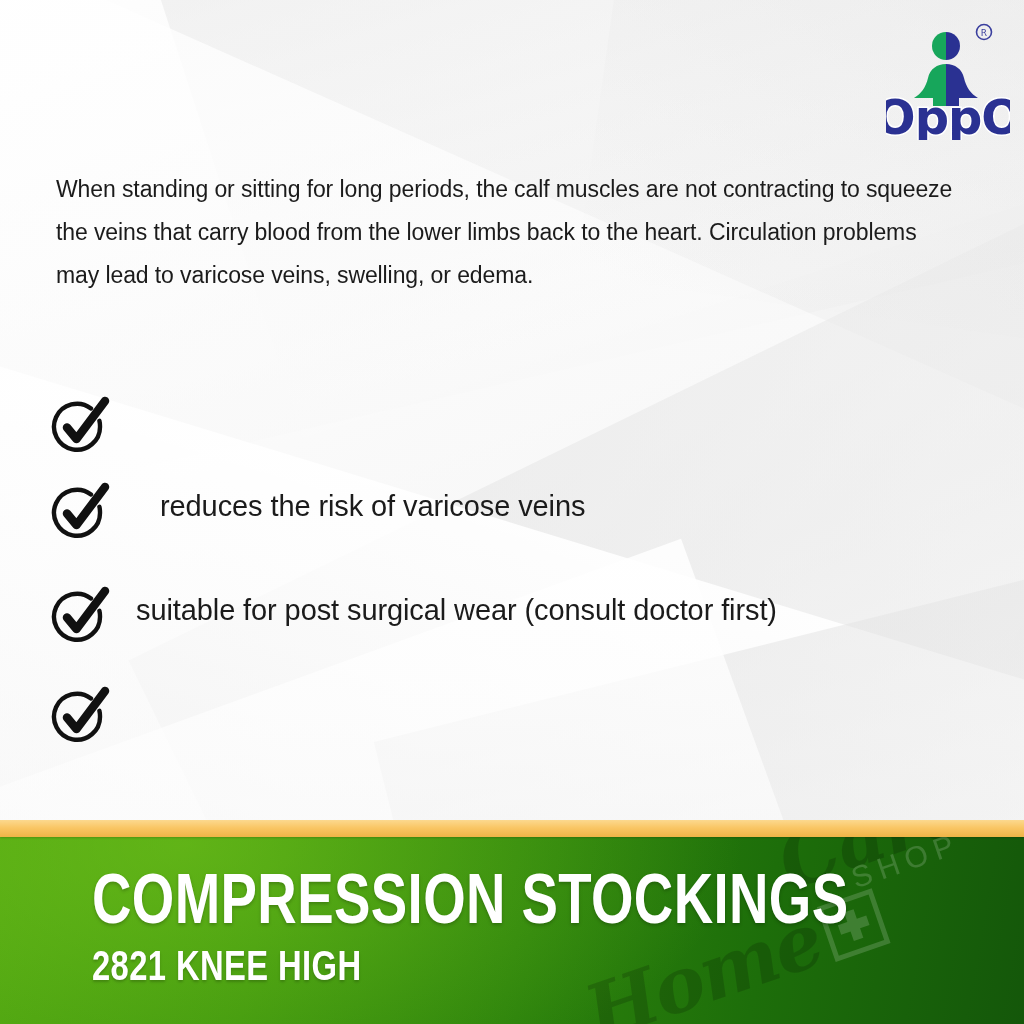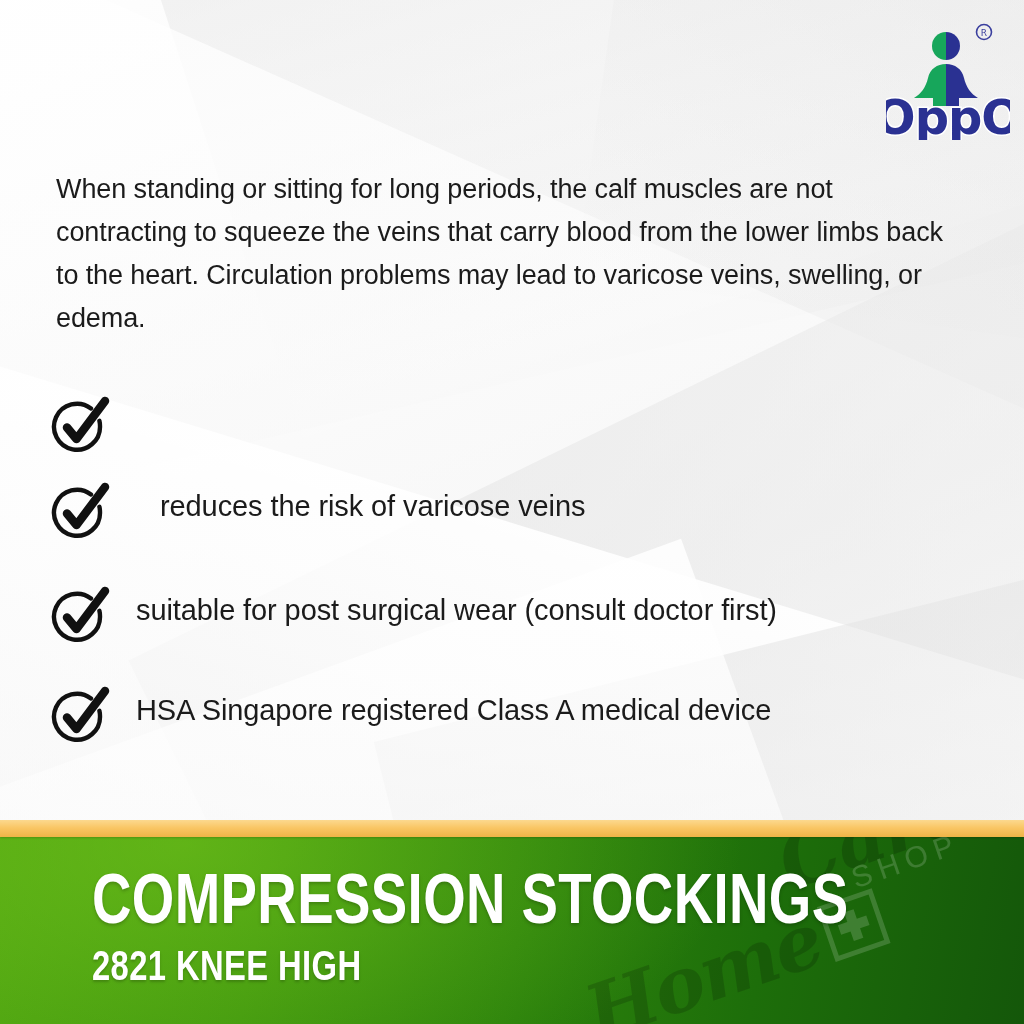--- a/index.html
+++ b/index.html
@@ -79,21 +79,21 @@
   }
   .logo svg { display:block; width:100%; height:100%; }
 
   
   .intro {
     position:absolute;
     left:56px; top:168px;
     width:910px;
     z-index:5;
     color:#1b1b1b;
-    font-size:27px;
+    font-size:23px;
     line-height:43px;
     font-weight:400;
     letter-spacing:-0.1px;
   }
 
   
   .benefits {
     position:absolute;
     left:50px; top:398px;
     width:930px;
@@ -304,21 +304,20 @@
       <span class="benefit-text">suitable for post surgical wear (consult doctor first)</span>
     </li>
 
     <li class="benefit">
       <span class="benefit-icon">
         <svg viewBox="0 0 62 58" xmlns="http://www.w3.org/2000/svg">
           <path d="M41 12.5A23 23 0 1 0 50 30a23.5 23.5 0 0 0-.6-5.2" fill="none" stroke="#111" stroke-width="4.4" stroke-linecap="round"></path>
           <path d="M17 31.5l9.5 11.5L55 5" fill="none" stroke="#111" stroke-width="8.5" stroke-linecap="round" stroke-linejoin="round"></path>
         </svg>
       </span>
-      <span class="benefit-text">HSA Singapore registered Class A medical device</span>
     </li>
 
   </ul>
 
   <div class="banner">
 
     <div class="banner-stripe"></div>
 
     <div class="watermark">
       <div class="wm-line1">

